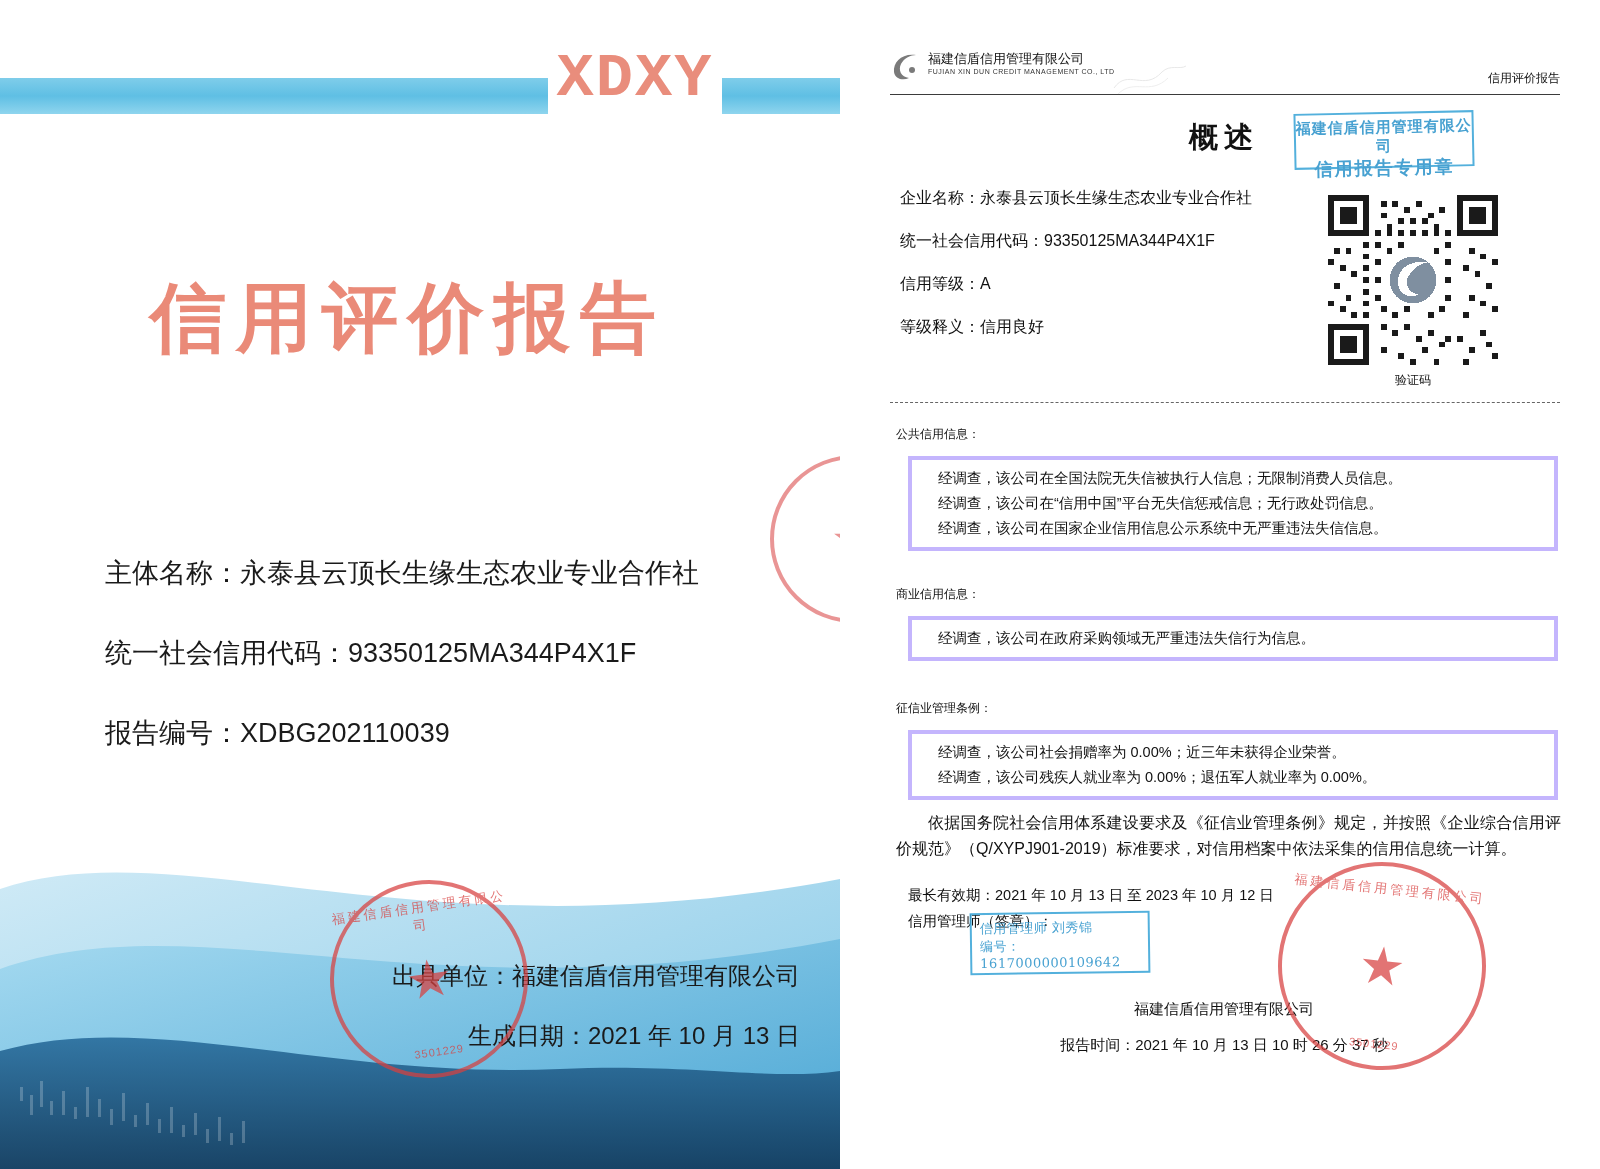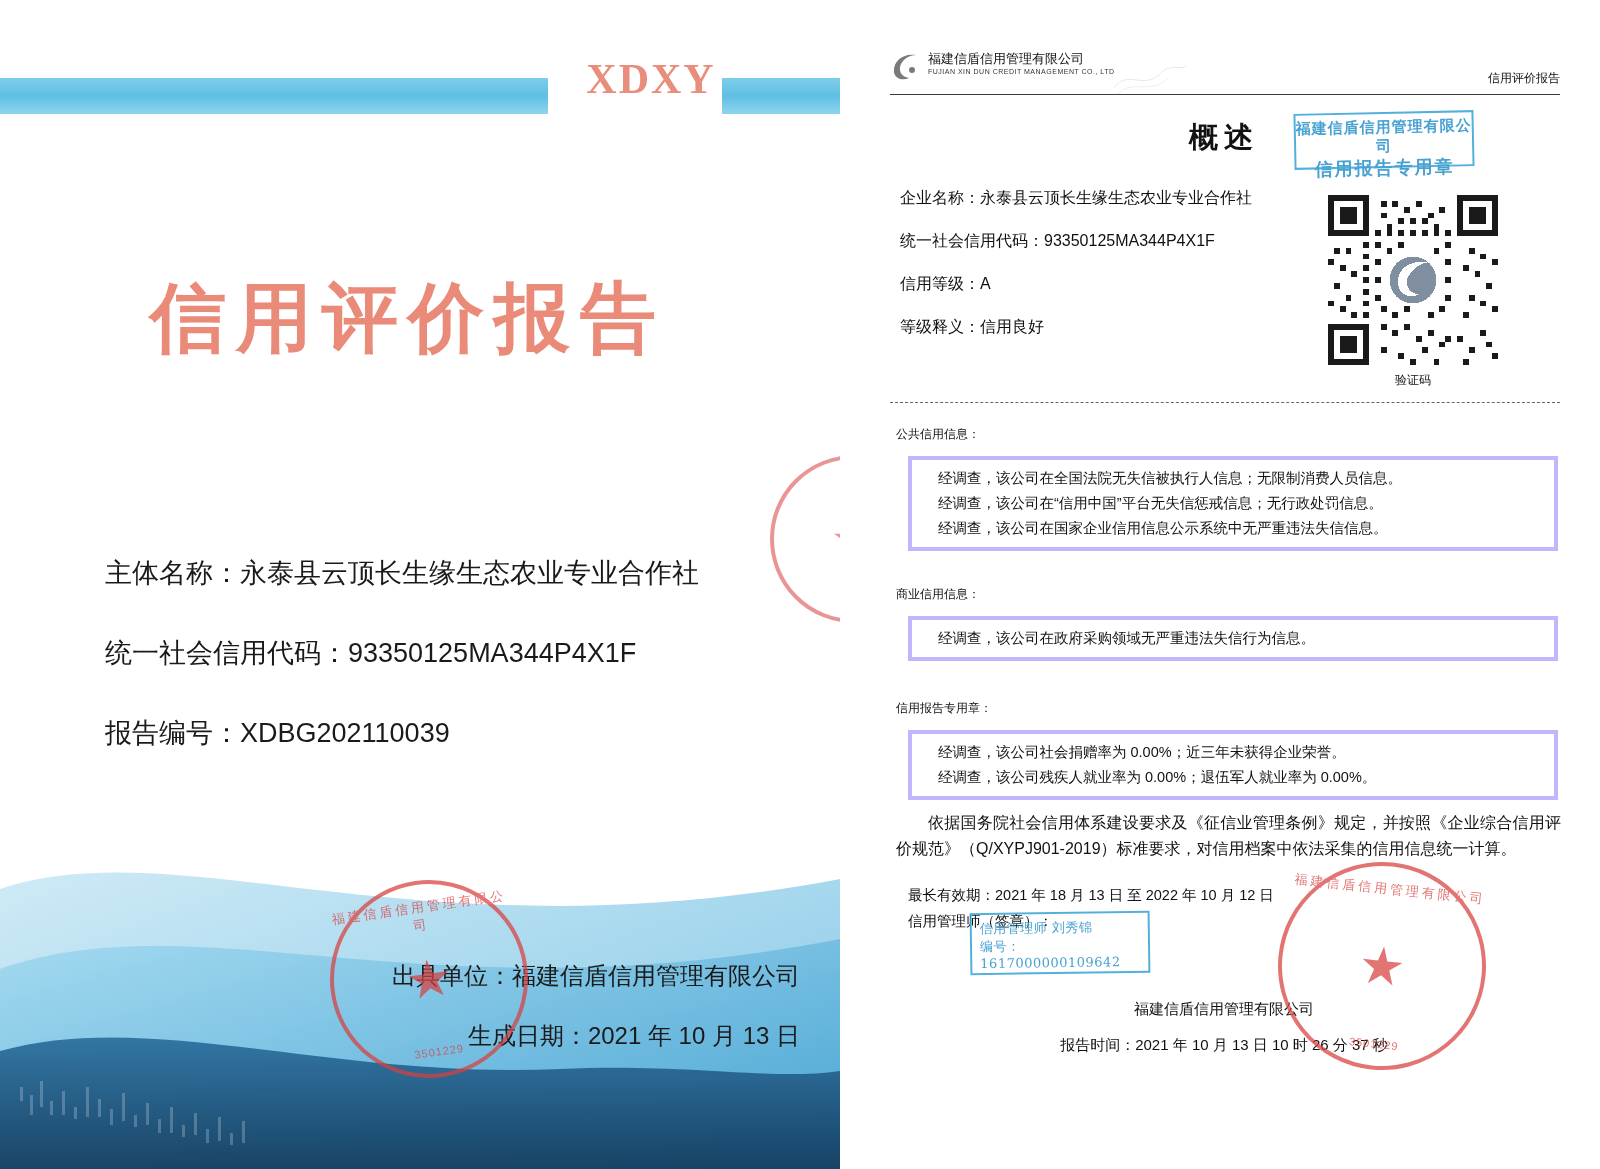--- a/index.html
+++ b/index.html
@@ -43,27 +43,27 @@
   .cover-topbar-right {
     position: absolute;
     left: 722px;
     top: 78px;
     width: 118px;
     height: 36px;
     background: linear-gradient(180deg, #7fcdea 0%, #5fbfe4 50%, #8fd5ee 100%);
   }
   .cover-xdxy {
     position: absolute;
-    left: 556px;
+    left: 540px;
     top: 42px;
     width: 190px;
     height: 74px;
-    font-family: Liberation Serif, serif;
+    font-family: Liberation Mono, monospace;
     font-weight: bold;
-    font-size: 42px;
+    font-size: 62px;
     letter-spacing: 2px;
     color: #e98d7c;
     text-align: center;
     line-height: 74px;
   }
   .cover-title {
     position: absolute;
     left: 150px;
     top: 268px;
     width: 560px;
@@ -618,31 +618,31 @@
       <div class="item">经调查，该公司在全国法院无失信被执行人信息；无限制消费人员信息。</div>
       <div class="item">经调查，该公司在“信用中国”平台无失信惩戒信息；无行政处罚信息。</div>
       <div class="item">经调查，该公司在国家企业信用信息公示系统中无严重违法失信信息。</div>
     </div>
 
     <div class="sec-label" style="top:586px;">商业信用信息：</div>
     <div class="sec-box" style="top:616px;">
       <div class="item">经调查，该公司在政府采购领域无严重违法失信行为信息。</div>
     </div>
 
-    <div class="sec-label" style="top:700px;">信用报告专用章：</div>
+    <div class="sec-label" style="top:700px;">征信业管理条例：</div>
     <div class="sec-box" style="top:730px;">
       <div class="item">经调查，该公司社会捐赠率为 0.00%；近三年未获得企业荣誉。</div>
       <div class="item">经调查，该公司残疾人就业率为 0.00%；退伍军人就业率为 0.00%。</div>
     </div>
 
     <div class="rep-note">
       <span class="indent">依据国务院社会信用体系建设要求及《征信业管理条例》规定，并按照《企业综合信用评价规范》（Q/XYPJ901-2019）标准要求，对信用档案中依法采集的信用信息统一计算。</span>
     </div>
 
-    <div class="rep-valid">最长有效期：2021 年 18 月 13 日 至 2022 年 10 月 12 日</div>
+    <div class="rep-valid">最长有效期：2021 年 10 月 13 日 至 2023 年 10 月 12 日</div>
     <div class="rep-sign">信用管理师（签章）：</div>
 
     <div class="blue-stamp blue-stamp-sign">
       <div>信用管理师 刘秀锦</div>
       <div>编号：1617000000109642</div>
     </div>
 
     <div class="rep-company">福建信盾信用管理有限公司</div>
     <div class="rep-time">报告时间：2021 年 10 月 13 日 10 时 26 分 37 秒</div>
 

